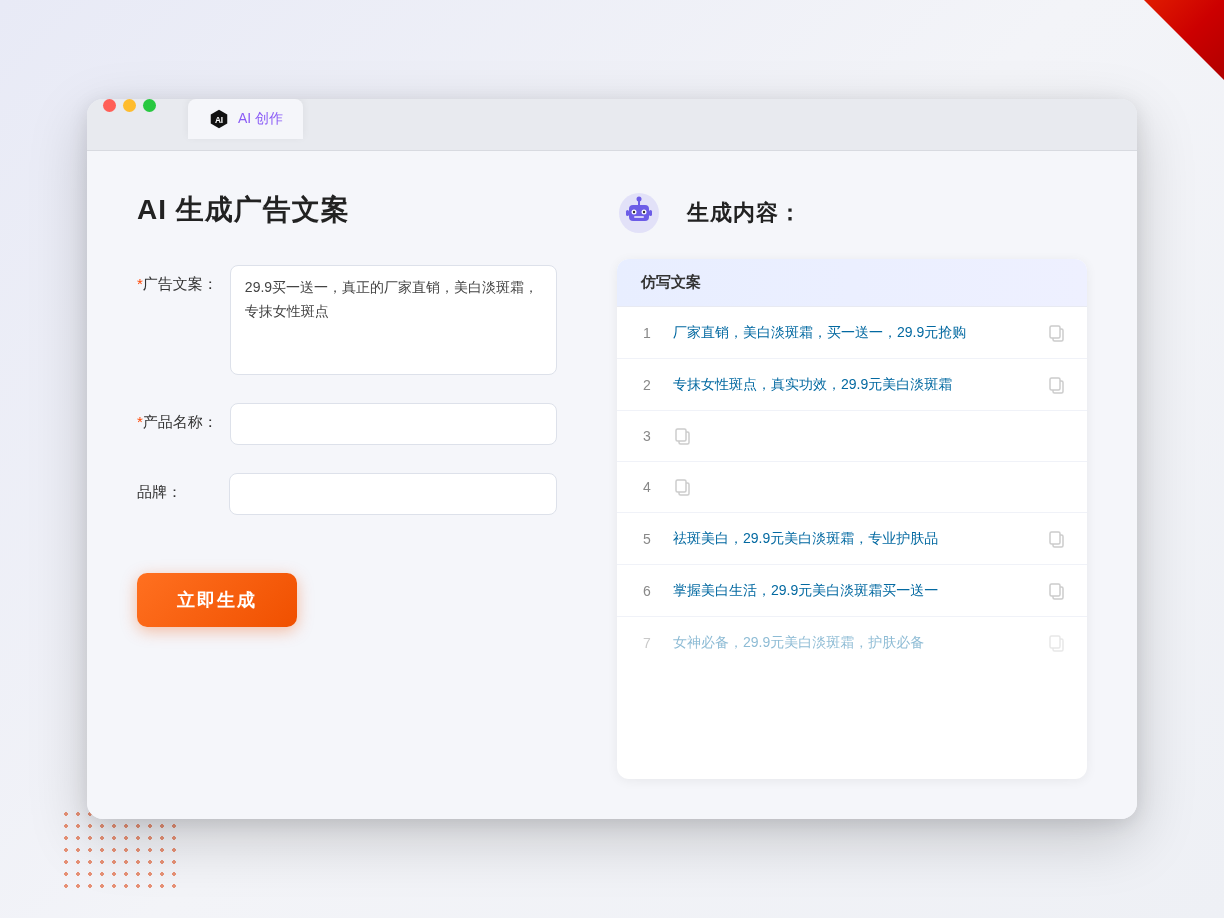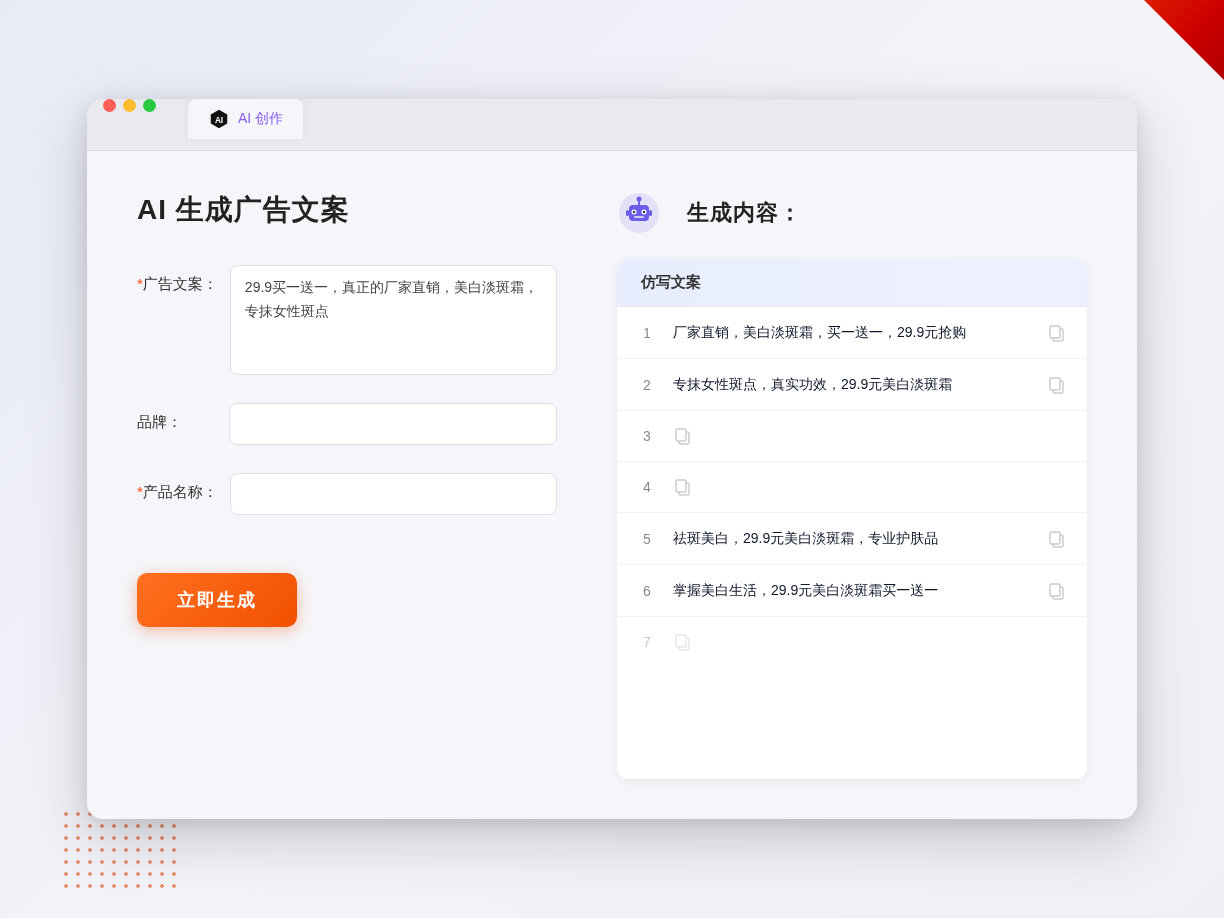--- a/index.html
+++ b/index.html
@@ -253,21 +253,21 @@
     .result-num {
       font-size: 14px;
       color: #888;
       min-width: 20px;
       text-align: center;
     }
 
     .result-text {
       flex: 1;
       font-size: 14px;
-      color: #0f172a;
+      color: #0369a1;
       line-height: 1.5;
     }
 
     .copy-icon {
       width: 20px;
       height: 20px;
       color: #bbb;
       flex-shrink: 0;
       cursor: pointer;
     }
@@ -299,28 +299,28 @@
       <h1 class="page-title">AI 生成广告文案</h1>
 
       <div class="form-group">
         <div class="form-label">
           <span class="required-star">*</span><span>广告文案：</span>
         </div>
         <textarea class="form-input" style="">29.9买一送一，真正的厂家直销，美白淡斑霜，专抹女性斑点</textarea>
       </div>
 
       <div class="form-group">
-        <div class="form-label">品牌：</div>
-        <input type="text" class="form-input" style="">
-      </div>
-
-      <div class="form-group">
         <div class="form-label">
           <span class="required-star">*</span><span>产品名称：</span>
         </div>
+        <input type="text" class="form-input" style="">
+      </div>
+
+      <div class="form-group">
+        <div class="form-label">品牌：</div>
         <input type="text" class="form-input" style="">
       </div>
 
       <button class="generate-btn">立即生成</button>
     </div>
 
     <div class="right-panel">
       <div class="right-header">
 
         <svg class="bot-icon" viewBox="0 0 44 44">
@@ -388,20 +388,21 @@
             <li class="result-item">
       <span class="result-num">6</span>
       <span class="result-text">掌握美白生活，29.9元美白淡斑霜买一送一</span>
       <svg class="copy-icon" viewBox="0 0 20 20" fill="none">
         <rect x="6" y="6" width="10" height="12" rx="1.5" stroke="#ccc" stroke-width="1.5"></rect>
         <rect x="3" y="3" width="10" height="12" rx="1.5" fill="white" stroke="#ccc" stroke-width="1.5"></rect>
       </svg>
     </li>
             <li class="result-item dimmed">
       <span class="result-num">7</span>
+      <span class="result-text">女神必备，29.9元美白淡斑霜，护肤必备</span>
       <svg class="copy-icon" viewBox="0 0 20 20" fill="none">
         <rect x="6" y="6" width="10" height="12" rx="1.5" stroke="#ccc" stroke-width="1.5"></rect>
         <rect x="3" y="3" width="10" height="12" rx="1.5" fill="white" stroke="#ccc" stroke-width="1.5"></rect>
       </svg>
     </li>
           </ul>
       </div>
     </div>
 
   </div>

